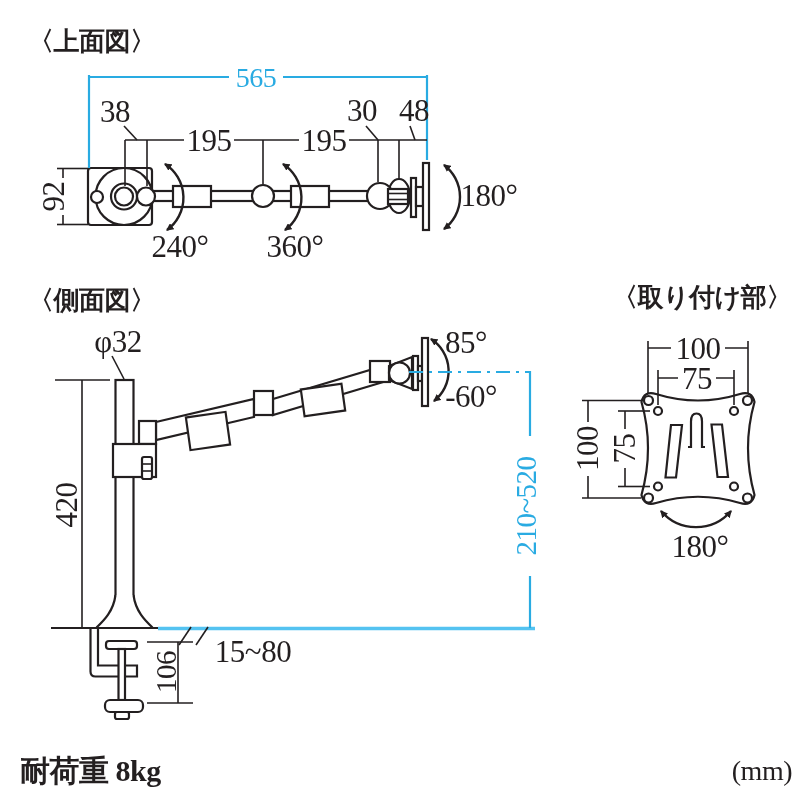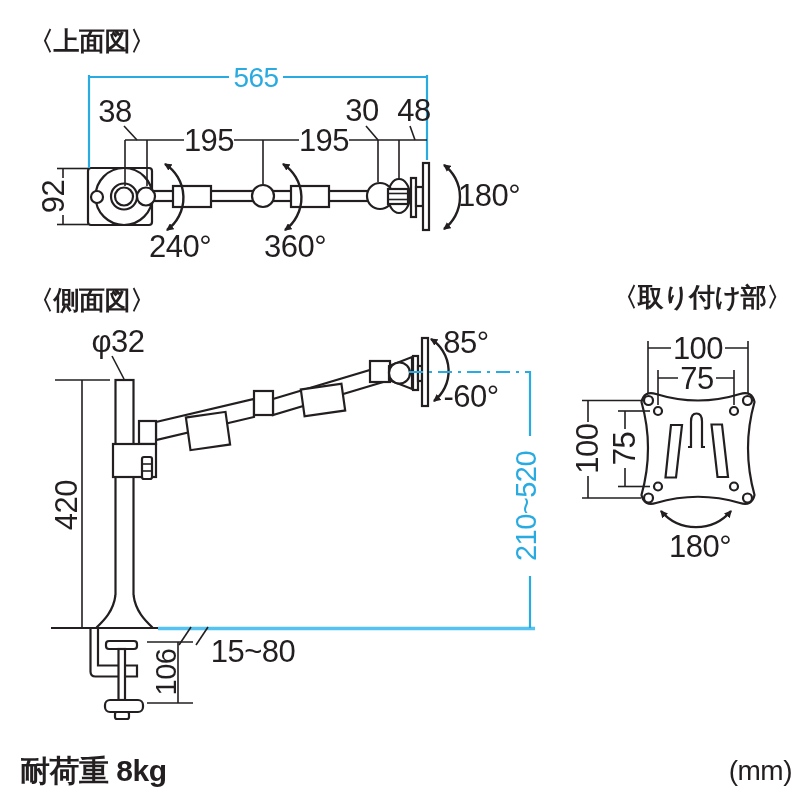--- a/index.html
+++ b/index.html
@@ -1,17 +1,17 @@
 <!DOCTYPE html>
 <html><head>
 <meta charset="utf-8">
 <style>
   html,body{margin:0;padding:0;background:#ffffff;}
   .page{position:relative;width:800px;height:800px;background:#ffffff;overflow:hidden;
-        font-family:Liberation Sans, sans-serif;}
+        font-family:Liberation Serif, serif;}
   svg{position:absolute;left:0;top:0;}
   text{fill:#231f20;letter-spacing:-0.5px;}
   .t-title{font-size:26px;font-weight:600;}
   .t-dim{font-size:31px;}
   .t-dim-s{font-size:29px;}
   .t-cyan{fill:#29abe2;font-size:28px;}
   .t-cyan-v{fill:#29abe2;font-size:29px;}
   .t-footer{font-size:30px;font-weight:600;}
   .t-unit{font-size:28px;font-weight:400;}
   .ln{stroke:#231f20;stroke-width:1.6;fill:none;}

